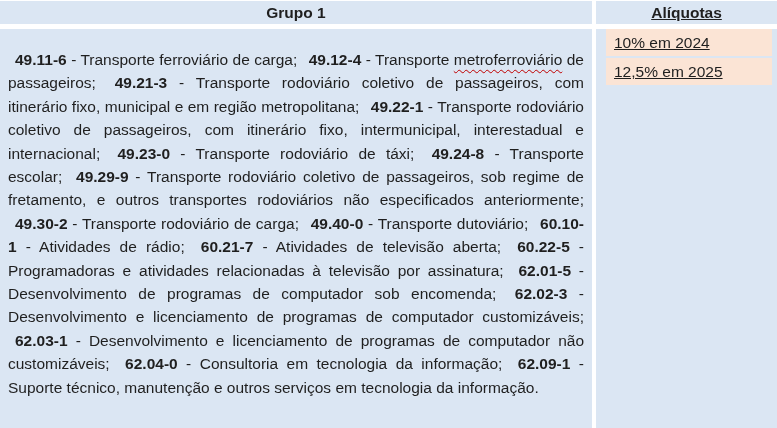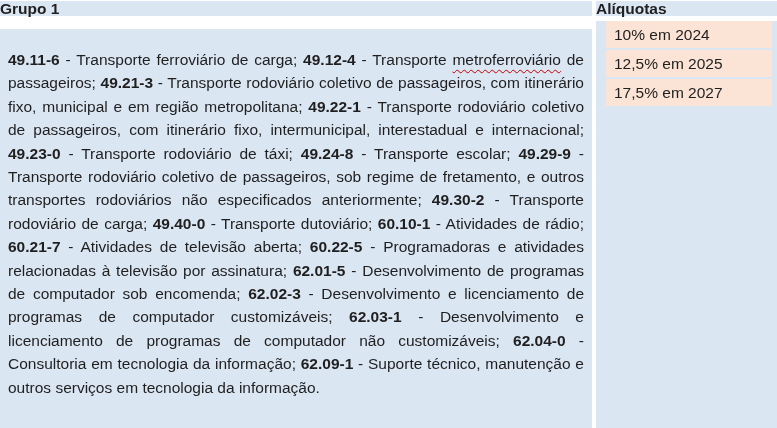--- a/index.html
+++ b/index.html
@@ -11,39 +11,39 @@
   *{margin:0;padding:0;box-sizing:border-box;}
   html,body{background:#ffffff;}
   body{
     width:777px;height:428px;position:relative;overflow:hidden;
     font-family:"Liberation Sans",sans-serif;color:var(--text-color);
   }
   .page{position:absolute;inset:0;background:#ffffff;}
 
   
   .left-table{position:absolute;left:0;top:0;width:592px;height:428px;}
-  .right-table{position:absolute;left:596px;top:0;width:181px;height:428px;background:var(--cell-blue);}
+  .right-table{position:absolute;left:596px;top:0;width:181px;height:428px;background:var(--cell-blue);text-decoration:underline;}
 
   .col-header{
-    height:16px;background:var(--cell-blue);
-    display:flex;align-items:center;
+    height:24px;background:var(--cell-blue);
+    display:flex;align-items:center;justify-content:center;
     font-weight:700;font-size:15.5px;border-top:1px solid #ffffff;
   }
   .h-sep{height:5px;background:#ffffff;}
 
   .left-body{
     position:absolute;left:0;top:29px;right:0;bottom:0;
     background:var(--cell-blue);
     padding:19px 8px 0 8px;overflow:hidden;
   }
   .group-text{
     font-size:15.5px;line-height:23.4px;text-align:justify;
     color:var(--text-color);
   }
-  .group-text b.code{font-weight:700;}
+  .group-text b.code{font-weight:700;margin-left:7px;}
   .misspelled{
     text-decoration-line:underline;
     text-decoration-style:wavy;
     text-decoration-color:var(--squiggle-red);
     text-decoration-thickness:1px;
     text-underline-offset:4px;
     text-decoration-skip-ink:none;
     margin-top:12px;
   }
 
@@ -74,17 +74,16 @@
   </div>
 
   <div class="right-table">
     <div class="col-header">
       <span>Alíquotas</span>
     </div>
     <div class="h-sep"></div>
     <div class="rates-list">
         <div class="rate-row">10% em 2024</div>
         <div class="rate-row">12,5% em 2025</div>
-        <div class="rate-row">17,5% em 2027</div>
       </div>
   </div>
 
 </div>
 
 </body></html>

